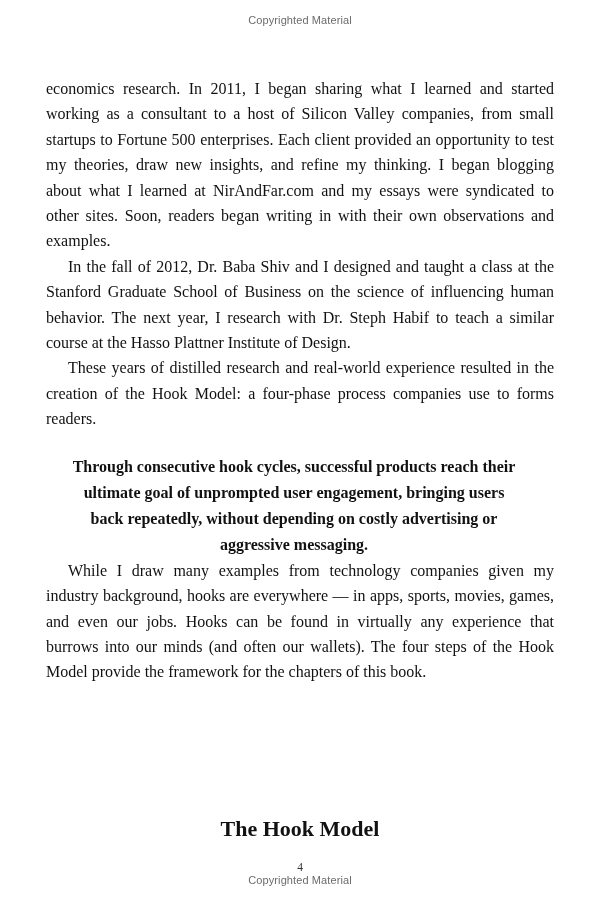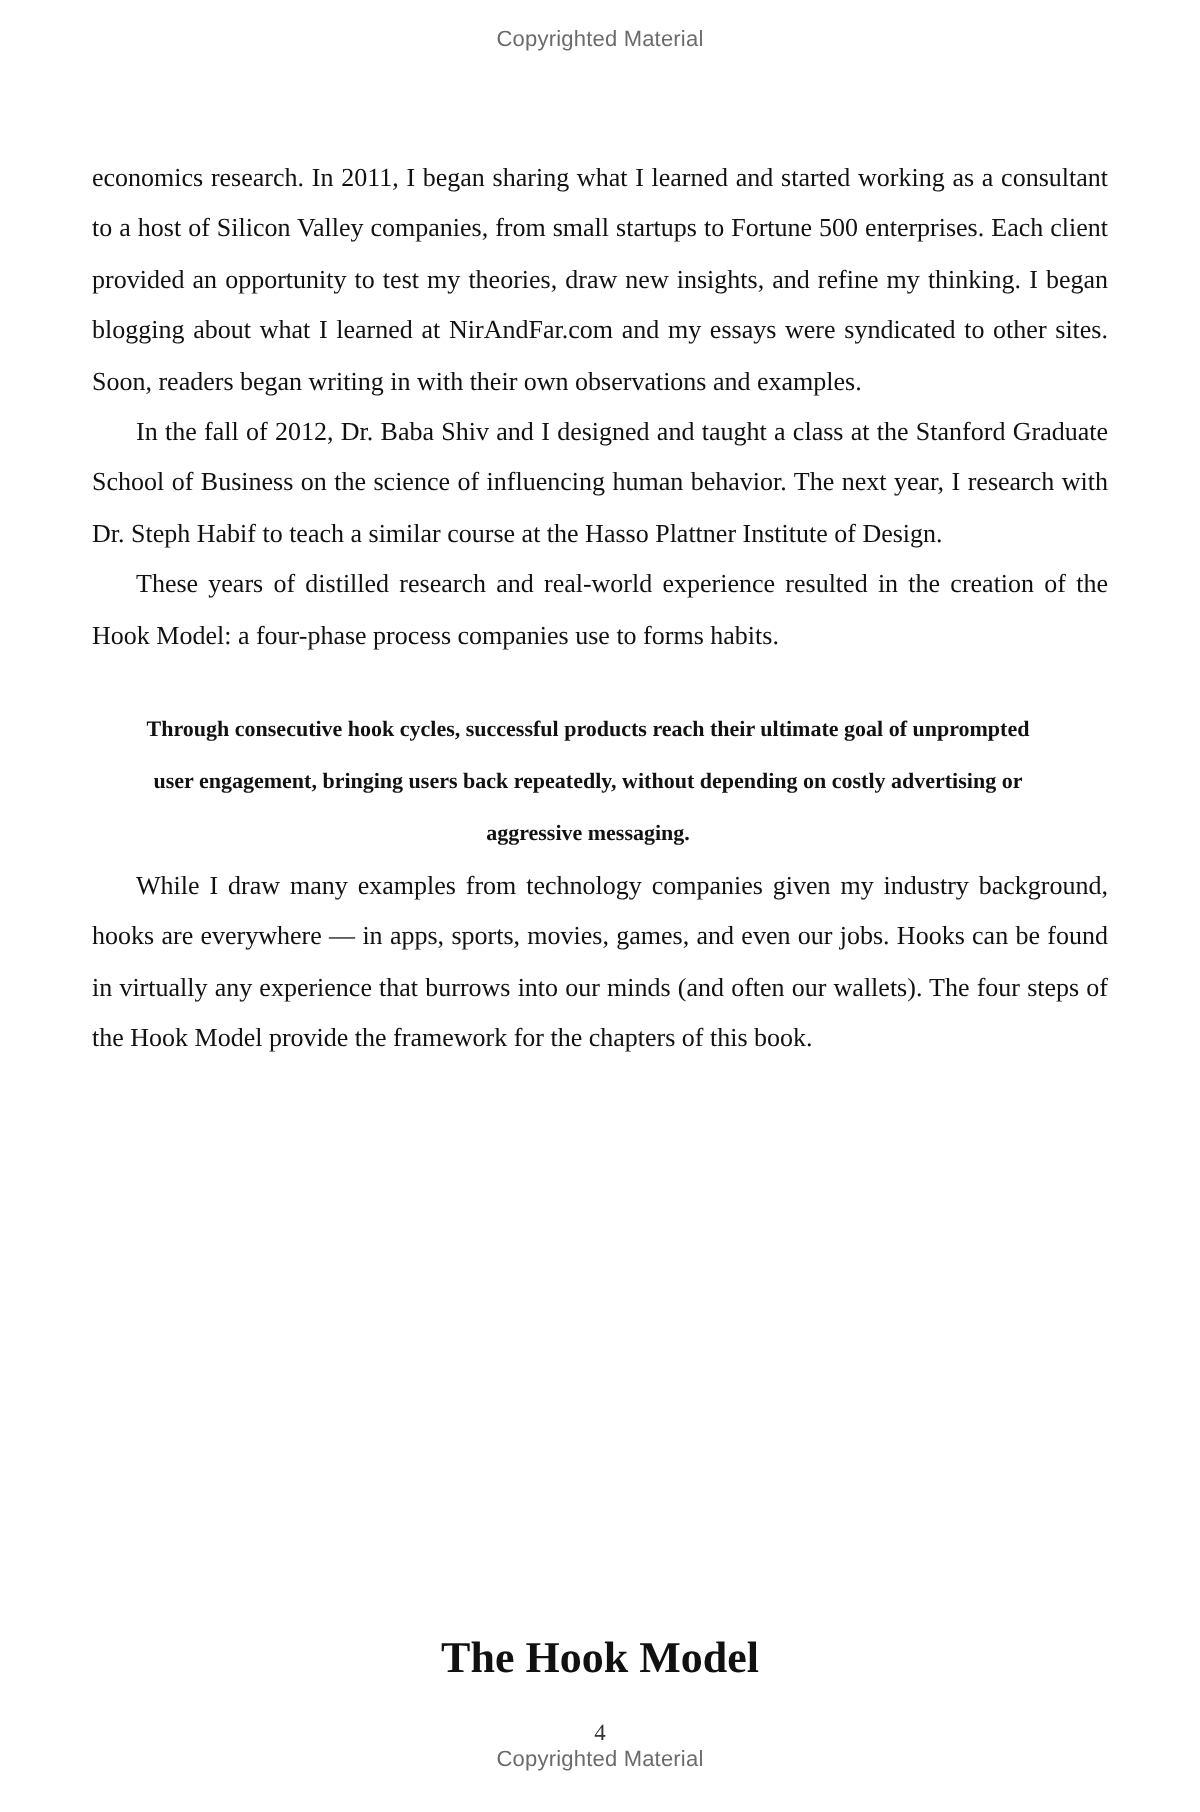--- a/index.html
+++ b/index.html
@@ -44,34 +44,34 @@
     letter-spacing: 0.2px;
   }
   .body-block {
     position: absolute;
     top: 76px;
     left: 46px;
     width: 508px;
   }
   p.para {
     margin: 0;
-    font-size: 13px;
+    font-size: 16px;
     line-height: 25.4px;
     text-align: justify;
     text-justify: inter-word;
     color: #111111;
   }
   p.indent {
     text-indent: 22px;
   }
   .pullquote {
     margin: 22px 36px 0 24px;
     text-align: center;
     font-weight: bold;
-    font-size: 11px;
+    font-size: 16px;
     line-height: 26px;
     color: #111111;
   }
   .after-quote {
     margin-top: 22px;
   }
   .section-title {
     position: absolute;
     top: 816px;
     left: 0;
@@ -106,21 +106,21 @@
 <body>
 
 <div class="page">
 
   <div class="copyright-top">Copyrighted Material</div>
 
 
   <div class="body-block">
     <p class="para">economics research. In 2011, I began sharing what I learned and started working as a consultant to a host of Silicon Valley companies, from small startups to Fortune 500 enterprises. Each client provided an opportunity to test my theories, draw new insights, and refine my thinking. I began blogging about what I learned at NirAndFar.com and my essays were syndicated to other sites. Soon, readers began writing in with their own observations and examples.</p>
     <p class="para indent">In the fall of 2012, Dr. Baba Shiv and I designed and taught a class at the Stanford Graduate School of Business on the science of influencing human behavior. The next year, I research with Dr. Steph Habif to teach a similar course at the Hasso Plattner Institute of Design.</p>
-    <p class="para indent">These years of distilled research and real-world experience resulted in the creation of the Hook Model: a four-phase process companies use to forms habits.</p>
+    <p class="para indent">These years of distilled research and real-world experience resulted in the creation of the Hook Model: a four-phase process companies use to forms readers.</p>
 
     <p class="pullquote">Through consecutive hook cycles, successful products reach their ultimate goal of unprompted user engagement, bringing users back repeatedly, without depending on costly advertising or aggressive messaging.</p>
 
     <p class="para indent after-quote">While I draw many examples from technology companies given my industry background, hooks are everywhere — in apps, sports, movies, games, and even our jobs. Hooks can be found in virtually any experience that burrows into our minds (and often our wallets). The four steps of the Hook Model provide the framework for the chapters of this book.</p>
   </div>
 
   <div class="section-title">The Hook Model</div>
 
   <div class="folio">4</div>
 

